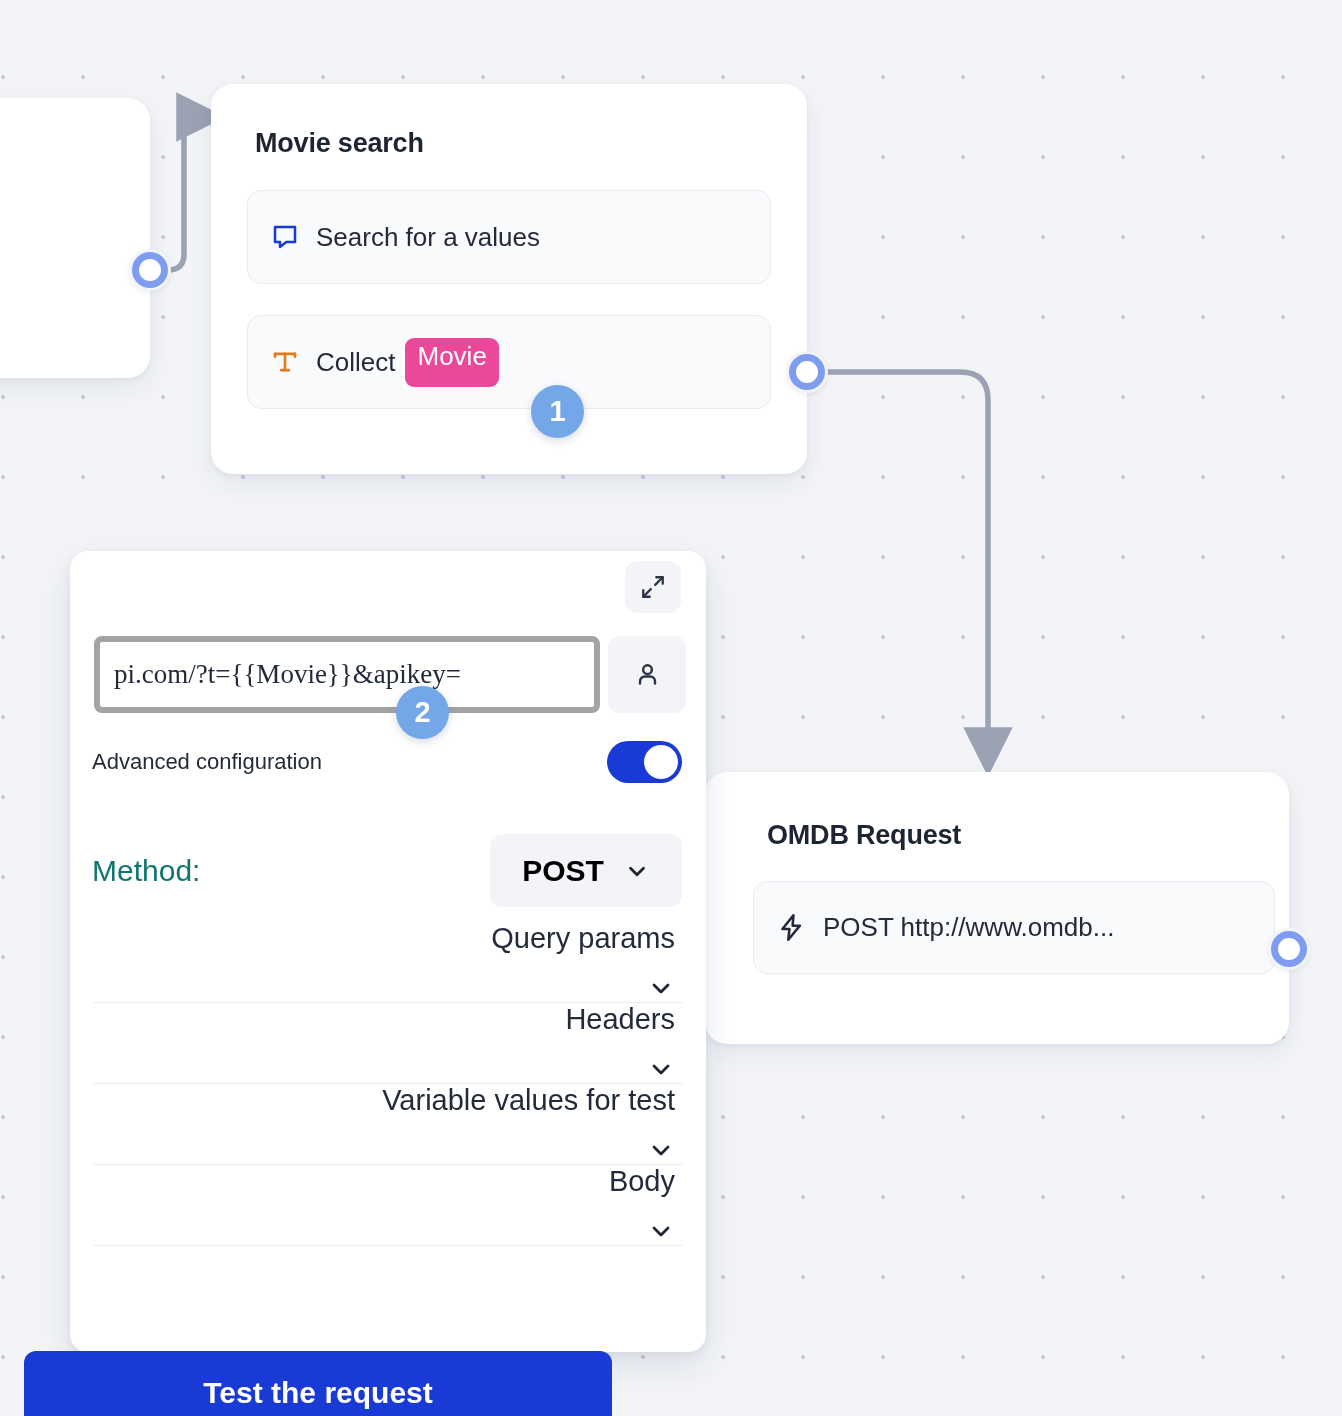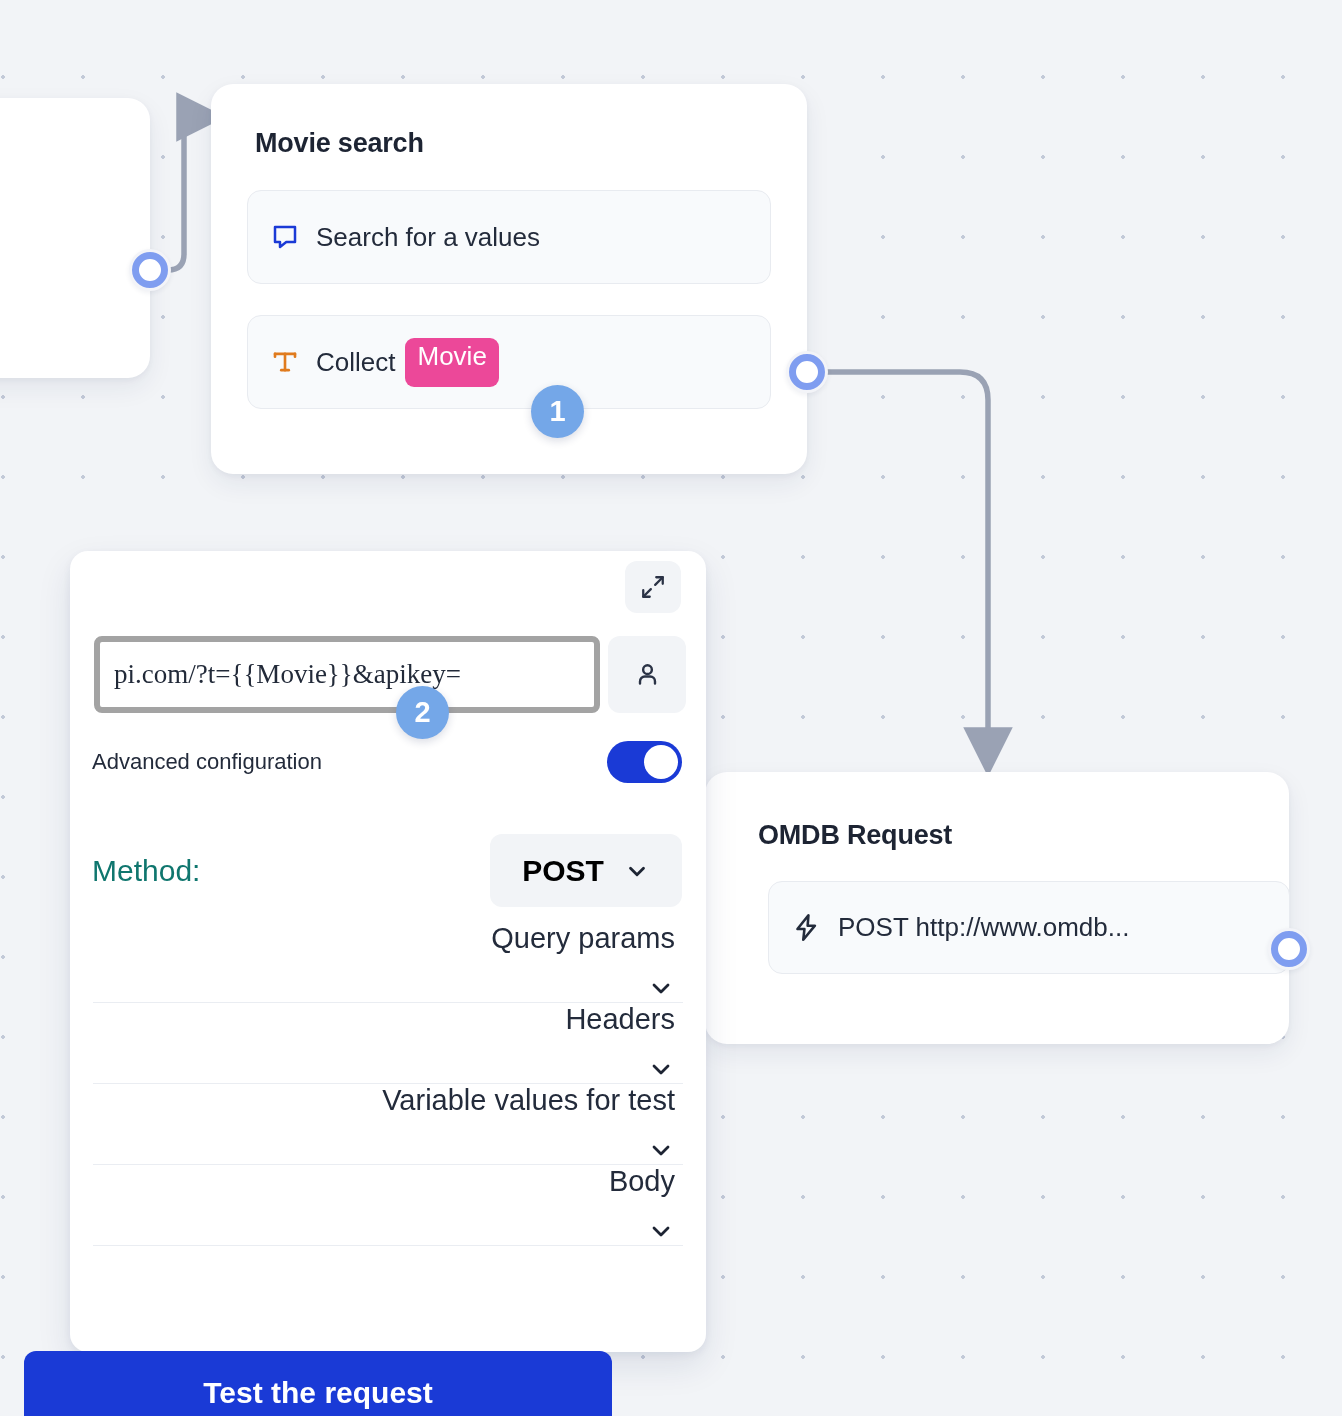--- a/index.html
+++ b/index.html
@@ -78,22 +78,22 @@
     padding: 44px 36px 0;
   }
   #node-movie-search .node-title { margin-left: 8px; }
   #node-movie-search .node-row { margin-top: 31px; }
 
   
   #node-omdb {
     left: 705px; top: 772px; width: 584px; height: 272px;
     padding: 48px 38px 0;
   }
-  #node-omdb .node-title { margin-left: 15px; }
-  #node-omdb .node-row { margin-top: 30px; margin-left: 25px; width: 522px; height: 93px; align-items: center; }
+  #node-omdb .node-title { margin-left: 24px; }
+  #node-omdb .node-row { margin-top: 30px; margin-left: 10px; width: 522px; height: 93px; align-items: center; }
 
   
   .nub {
     position: absolute;
     left: -13px; top: 178px;
     width: 14px; height: 34px;
     background: #f2f4f7;
     border-top-left-radius: 10px;
     border-bottom-left-radius: 10px;
     box-shadow: -1px 0 2px rgba(23,37,84,0.05);

